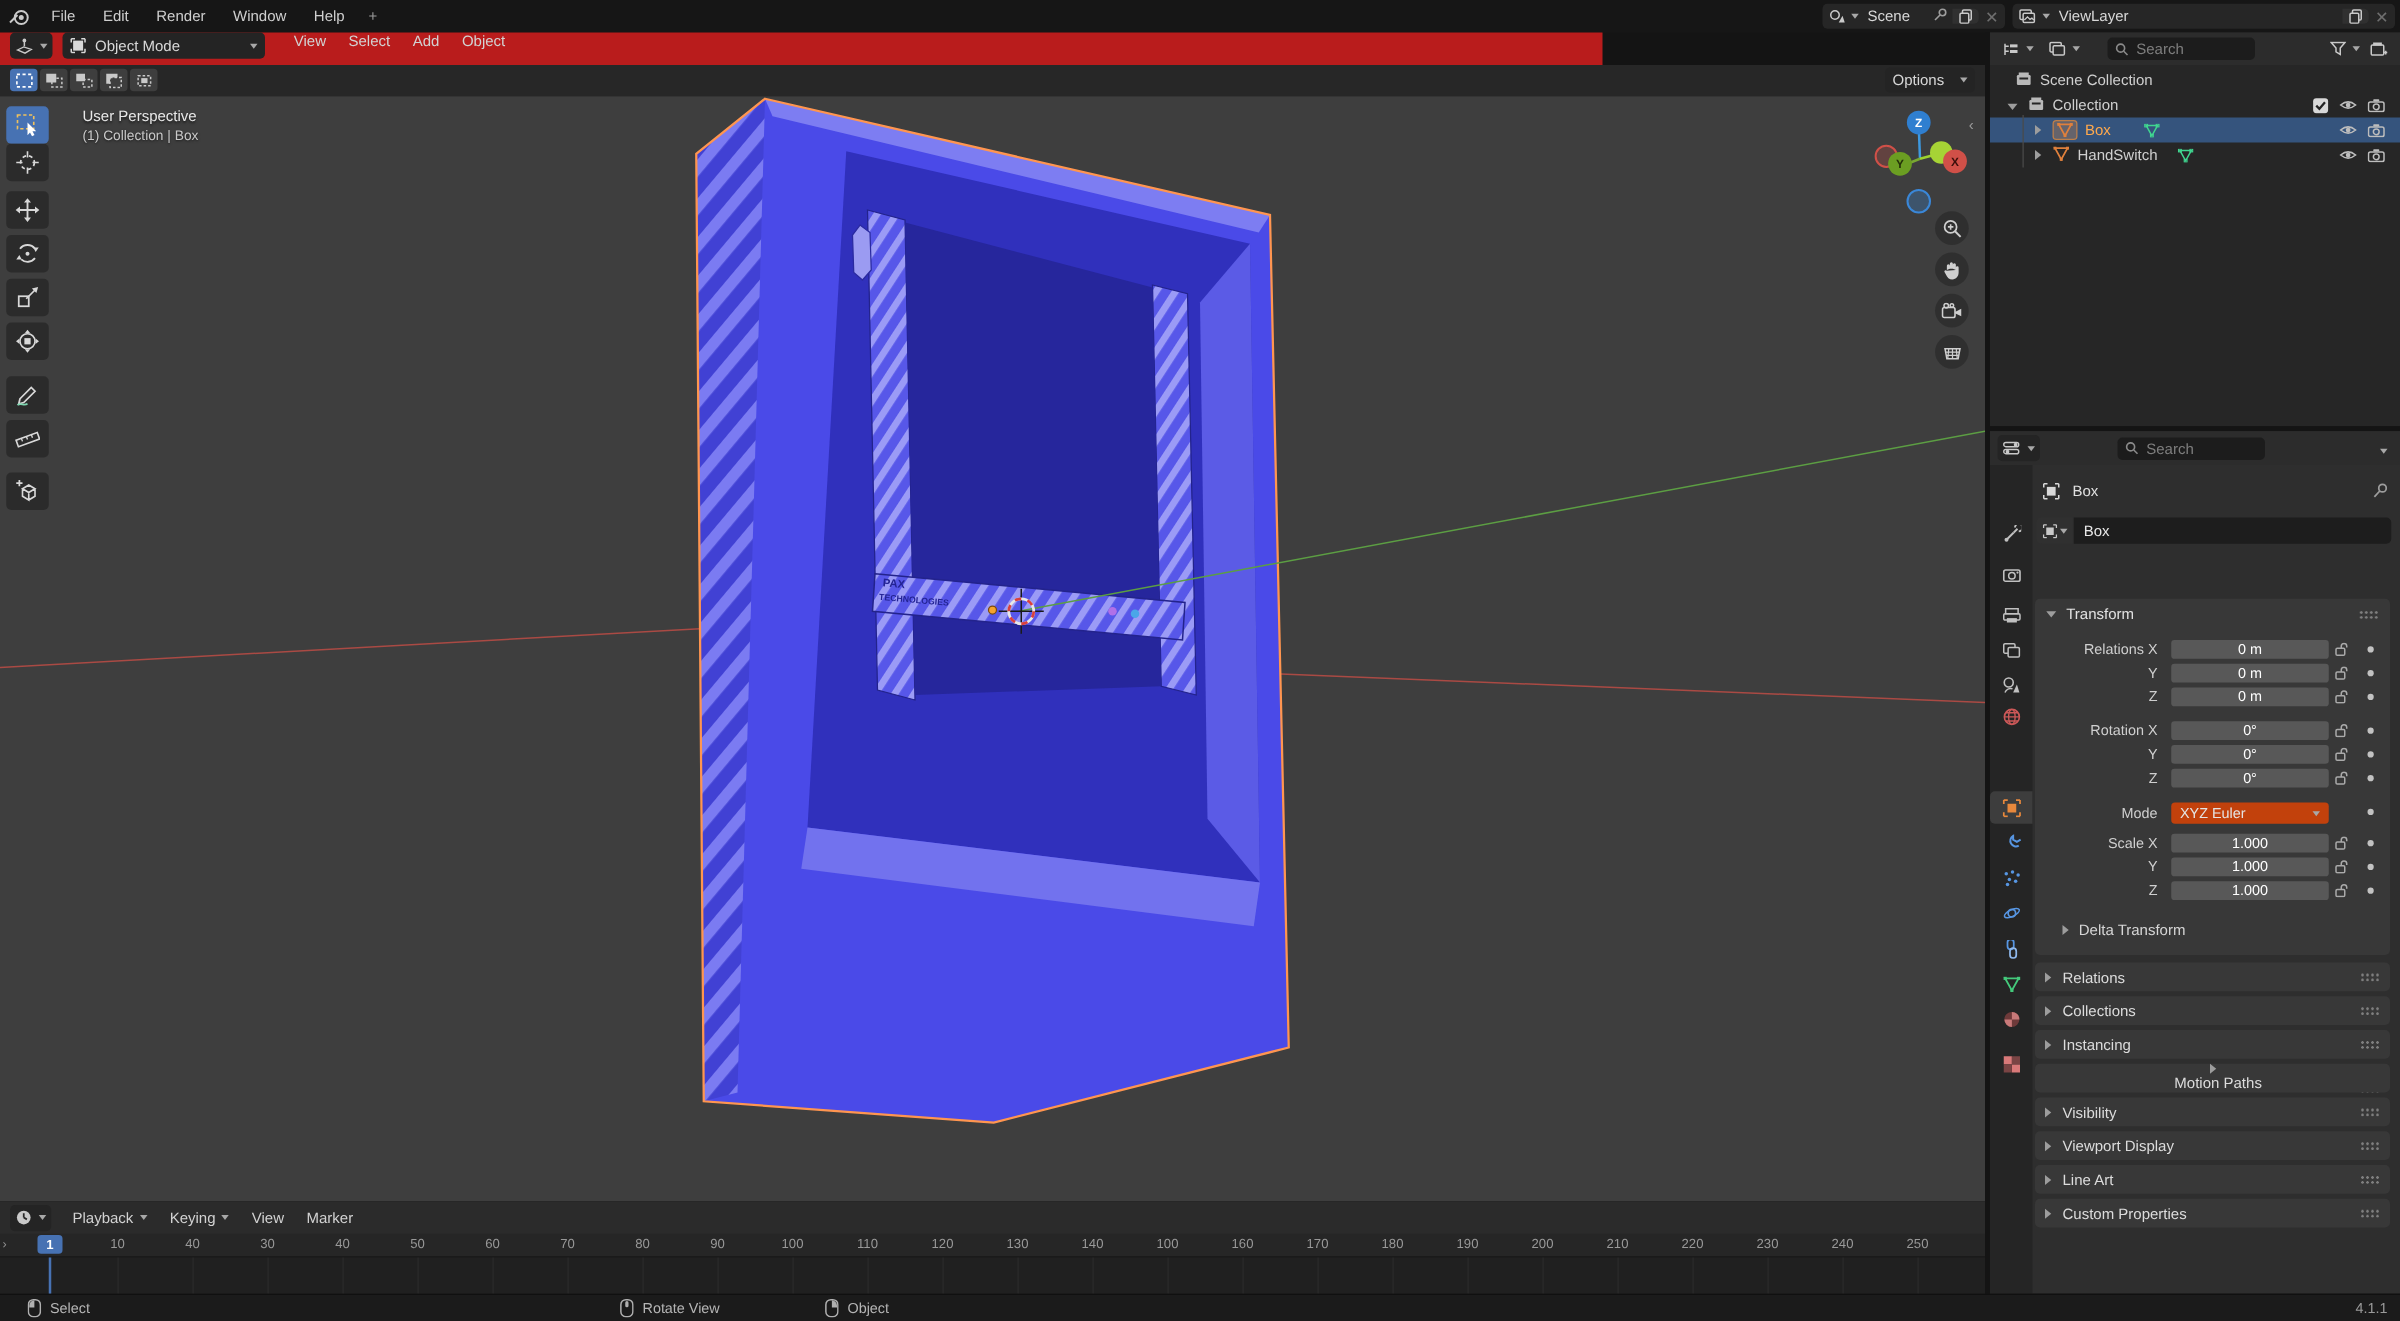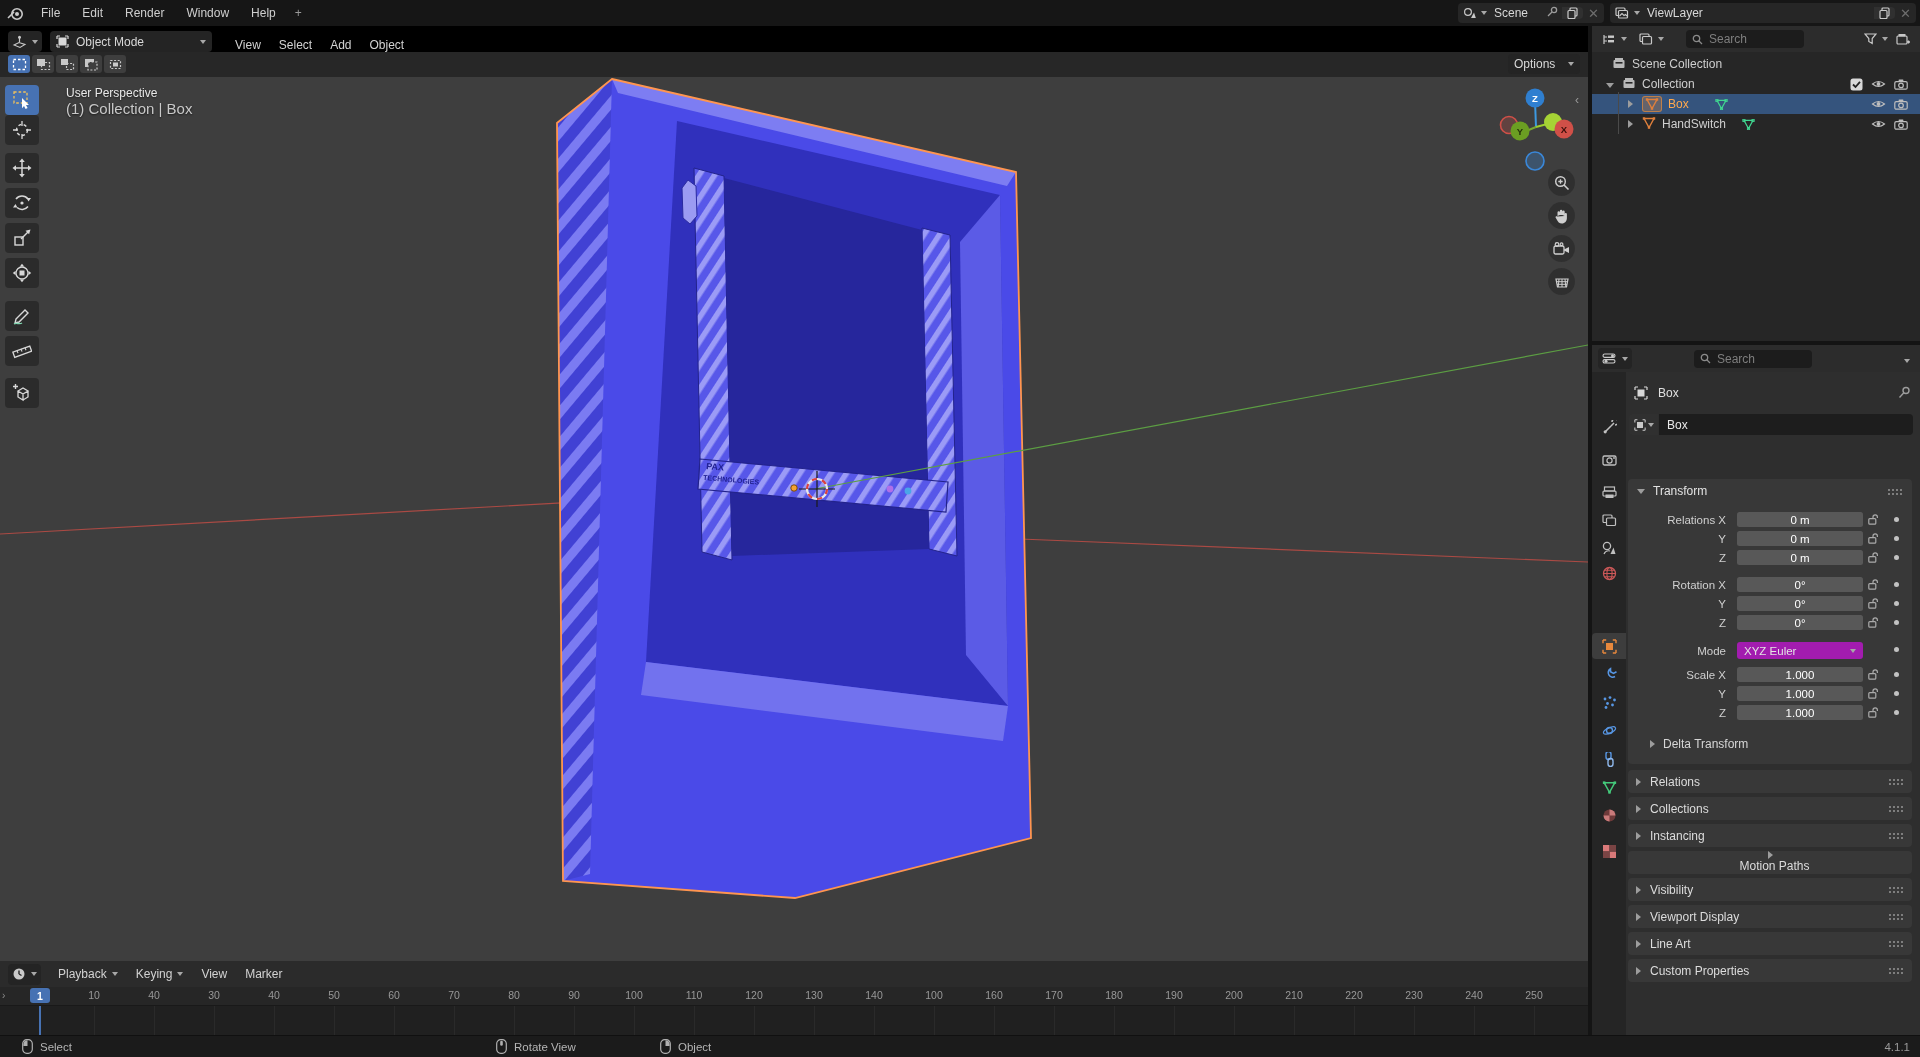--- a/index.html
+++ b/index.html
@@ -16,37 +16,37 @@
   
   #topbar { left:0; top:0; width:1920px; height:26px; background:#161616; display:flex; align-items:center; }
   .tb-menu { padding:0 11px; color:#cfcfcf; height:26px; display:flex; align-items:center; cursor:default; }
   .tb-tab { padding:3px 11px; margin:0 1px; color:#999; border-radius:4px; }
   .tb-tab.active { background:#3a3a3a; color:#fff; }
   .id-widget { height:20px; background:#262626; border-radius:4px; display:flex; align-items:center; color:#d8d8d8; }
   .id-widget .seg { display:flex; align-items:center; padding:0 5px; height:100%; }
   .id-widget .seg.btnseg { background:#303030; border-radius:0 4px 4px 0; }
 
   
-  #vp-header { left:0; top:26px; width:1588px; height:26px; background:#000000; display:flex; align-items:flex-end; }
+  #vp-header { left:0; top:26px; width:1282px; height:26px; background:#b91c1c; display:flex; align-items:flex-start; }
   #tool-settings { left:0; top:52px; width:1588px; height:25px; background:#272727; }
   .hdr-widget { height:21px; background:#242424; border-radius:4px; display:flex; align-items:center; padding:0 6px; color:#d8d8d8; }
   .hdr-menu { padding:0 9px; color:#d2d2d2; }
   .icon-chip { height:21px; display:flex; align-items:center; padding:0 4px; background:#242424; }
   .icon-chip.on { background:#4772b3; }
   .selmode-btn { width:22px; height:18px; border-radius:3px; background:#3e3e3e; display:flex; align-items:center; justify-content:center; }
   .selmode-btn.on { background:#4772b3; }
 
   
   #viewport { left:0; top:77px; width:1588px; height:884px; background:#3e3e3e; overflow:hidden; }
   .tool-btn { left:5px; width:34px; height:30px; border-radius:4px; background:rgba(38,38,38,.78); display:flex; align-items:center; justify-content:center; }
   .tool-btn.on { background:#4772b3; }
   .nav-btn { width:27px; height:27px; border-radius:50%; background:rgba(43,43,43,.75); display:flex; align-items:center; justify-content:center; }
   #vp-overlay-text { left:66px; top:8px; line-height:16px; text-shadow:0 1px 2px rgba(0,0,0,.6); }
   #vp-overlay-text .l1 { color:#e8e8e8; font-size:12px; }
-  #vp-overlay-text .l2 { color:#c9c9c9; font-size:15px; }
+  #vp-overlay-text .l2 { color:#c9c9c9; font-size:11px; }
 
   
   #timeline { left:0; top:961px; width:1588px; height:74px; background:#2b2b2b; }
   #tl-header { height:26px; display:flex; align-items:center; }
   #tl-ruler { position:absolute; top:26px; left:0; width:1588px; height:18px; background:#262626; }
   #tl-tracks { position:absolute; top:44px; left:0; width:1588px; height:30px; background:#202020; border-top:1px solid #191919; }
   .tick-num { position:absolute; top:2px; transform:translateX(-50%); font-size:10.5px; color:#989898; }
   .track-line { position:absolute; top:0; width:1px; height:30px; background:#2a2a2a; }
 
   
@@ -935,21 +935,21 @@
             <div class="tr-label">Z</div>
             <div class="tr-value">0°</div>
             <div class="tr-lock"><svg width="12" height="11" viewBox="0 0 12 11">
                 <rect x="0.8" y="4.6" width="7" height="5.6" rx="1" fill="none" stroke="#aaa" stroke-width="1.2"></rect>
                 <path d="M5 4.6 V3 a2.2 2.2 0 0 1 4.4 0 V4" fill="none" stroke="#aaa" stroke-width="1.2"></path>
               </svg></div>
             <div class="tr-dot"></div>
           </div>
           <div class="tr-row" style="top: 163px; left: 0px; width: 284px; height: 17px;">
             <div class="tr-label">Mode</div>
-            <div style="position: absolute; left: 109px; width: 126px; height: 17px; background: #a21caf; border-radius: 3px; display: flex; align-items: center; padding: 0px 7px; color: rgb(228, 228, 228); font-size: 11.5px;">
+            <div style="position: absolute; left: 109px; width: 126px; height: 17px; background: #c2410c; border-radius: 3px; display: flex; align-items: center; padding: 0px 7px; color: rgb(228, 228, 228); font-size: 11.5px;">
               <span>XYZ Euler</span>
               <span class="chev" style="margin-left:auto;"></span>
             </div>
             <div class="tr-dot"></div>
           </div>
           <div class="tr-row" style="top: 188px; left: 0px; width: 284px;">
             <div class="tr-label">Scale X</div>
             <div class="tr-value">1.000</div>
             <div class="tr-lock"><svg width="12" height="11" viewBox="0 0 12 11">
                 <rect x="0.8" y="4.6" width="7" height="5.6" rx="1" fill="none" stroke="#aaa" stroke-width="1.2"></rect>

